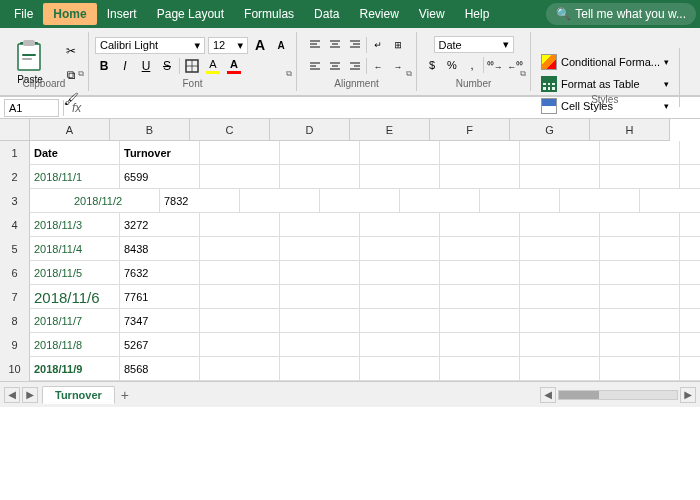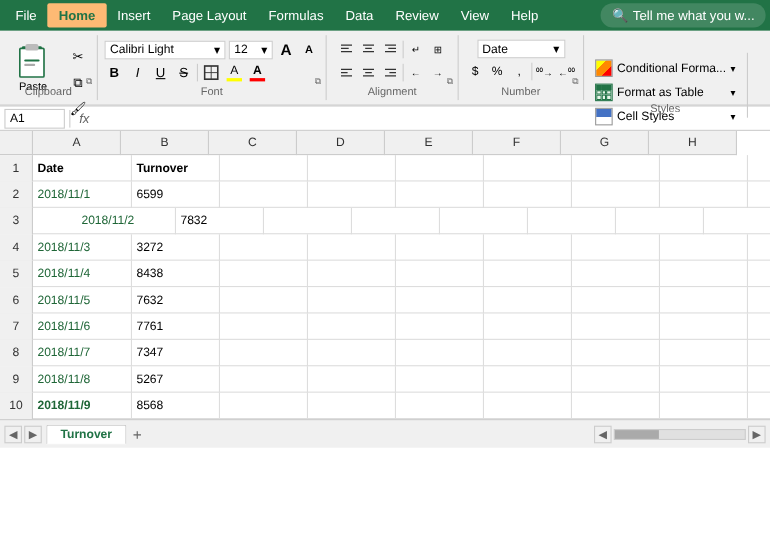--- a/index.html
+++ b/index.html
@@ -560,21 +560,21 @@
             <div style="width: 80px; height: 24px; border-right: 1px solid rgb(221, 221, 221); padding: 0px 4px; display: flex; align-items: center; font-size: 11px; font-weight: normal;">7632</div>
             <div style="width: 80px; height: 24px; border-right: 1px solid rgb(221, 221, 221);"></div>
             <div style="width: 80px; height: 24px; border-right: 1px solid rgb(221, 221, 221);"></div>
             <div style="width: 80px; height: 24px; border-right: 1px solid rgb(221, 221, 221);"></div>
             <div style="width: 80px; height: 24px; border-right: 1px solid rgb(221, 221, 221);"></div>
             <div style="width: 80px; height: 24px; border-right: 1px solid rgb(221, 221, 221);"></div>
             <div style="width: 80px; height: 24px; border-right: 1px solid rgb(221, 221, 221);"></div>
           </div>
           <div style="display: flex; height: 24px; border-bottom: 1px solid rgb(221, 221, 221);">
             <div style="width: 30px; height: 24px; background: rgb(240, 240, 240); border-right: 1px solid rgb(204, 204, 204); display: flex; align-items: center; justify-content: center; font-size: 11px; color: rgb(51, 51, 51);">7</div>
-            <div style="width: 90px; height: 24px; border-right: 1px solid rgb(221, 221, 221); padding: 0px 4px; display: flex; align-items: center; font-size: 11px; font-weight: normal; color: rgb(31, 102, 55);">2018/11/6</div>
+            <div style="width: 90px; height: 24px; border-right: 1px solid rgb(221, 221, 221); padding: 0px 4px; display: flex; align-items: center; font-size: 15px; font-weight: normal; color: rgb(31, 102, 55);">2018/11/6</div>
             <div style="width: 80px; height: 24px; border-right: 1px solid rgb(221, 221, 221); padding: 0px 4px; display: flex; align-items: center; font-size: 11px; font-weight: normal;">7761</div>
             <div style="width: 80px; height: 24px; border-right: 1px solid rgb(221, 221, 221);"></div>
             <div style="width: 80px; height: 24px; border-right: 1px solid rgb(221, 221, 221);"></div>
             <div style="width: 80px; height: 24px; border-right: 1px solid rgb(221, 221, 221);"></div>
             <div style="width: 80px; height: 24px; border-right: 1px solid rgb(221, 221, 221);"></div>
             <div style="width: 80px; height: 24px; border-right: 1px solid rgb(221, 221, 221);"></div>
             <div style="width: 80px; height: 24px; border-right: 1px solid rgb(221, 221, 221);"></div>
           </div>
           <div style="display: flex; height: 24px; border-bottom: 1px solid rgb(221, 221, 221);">
             <div style="width: 30px; height: 24px; background: rgb(240, 240, 240); border-right: 1px solid rgb(204, 204, 204); display: flex; align-items: center; justify-content: center; font-size: 11px; color: rgb(51, 51, 51);">8</div>

